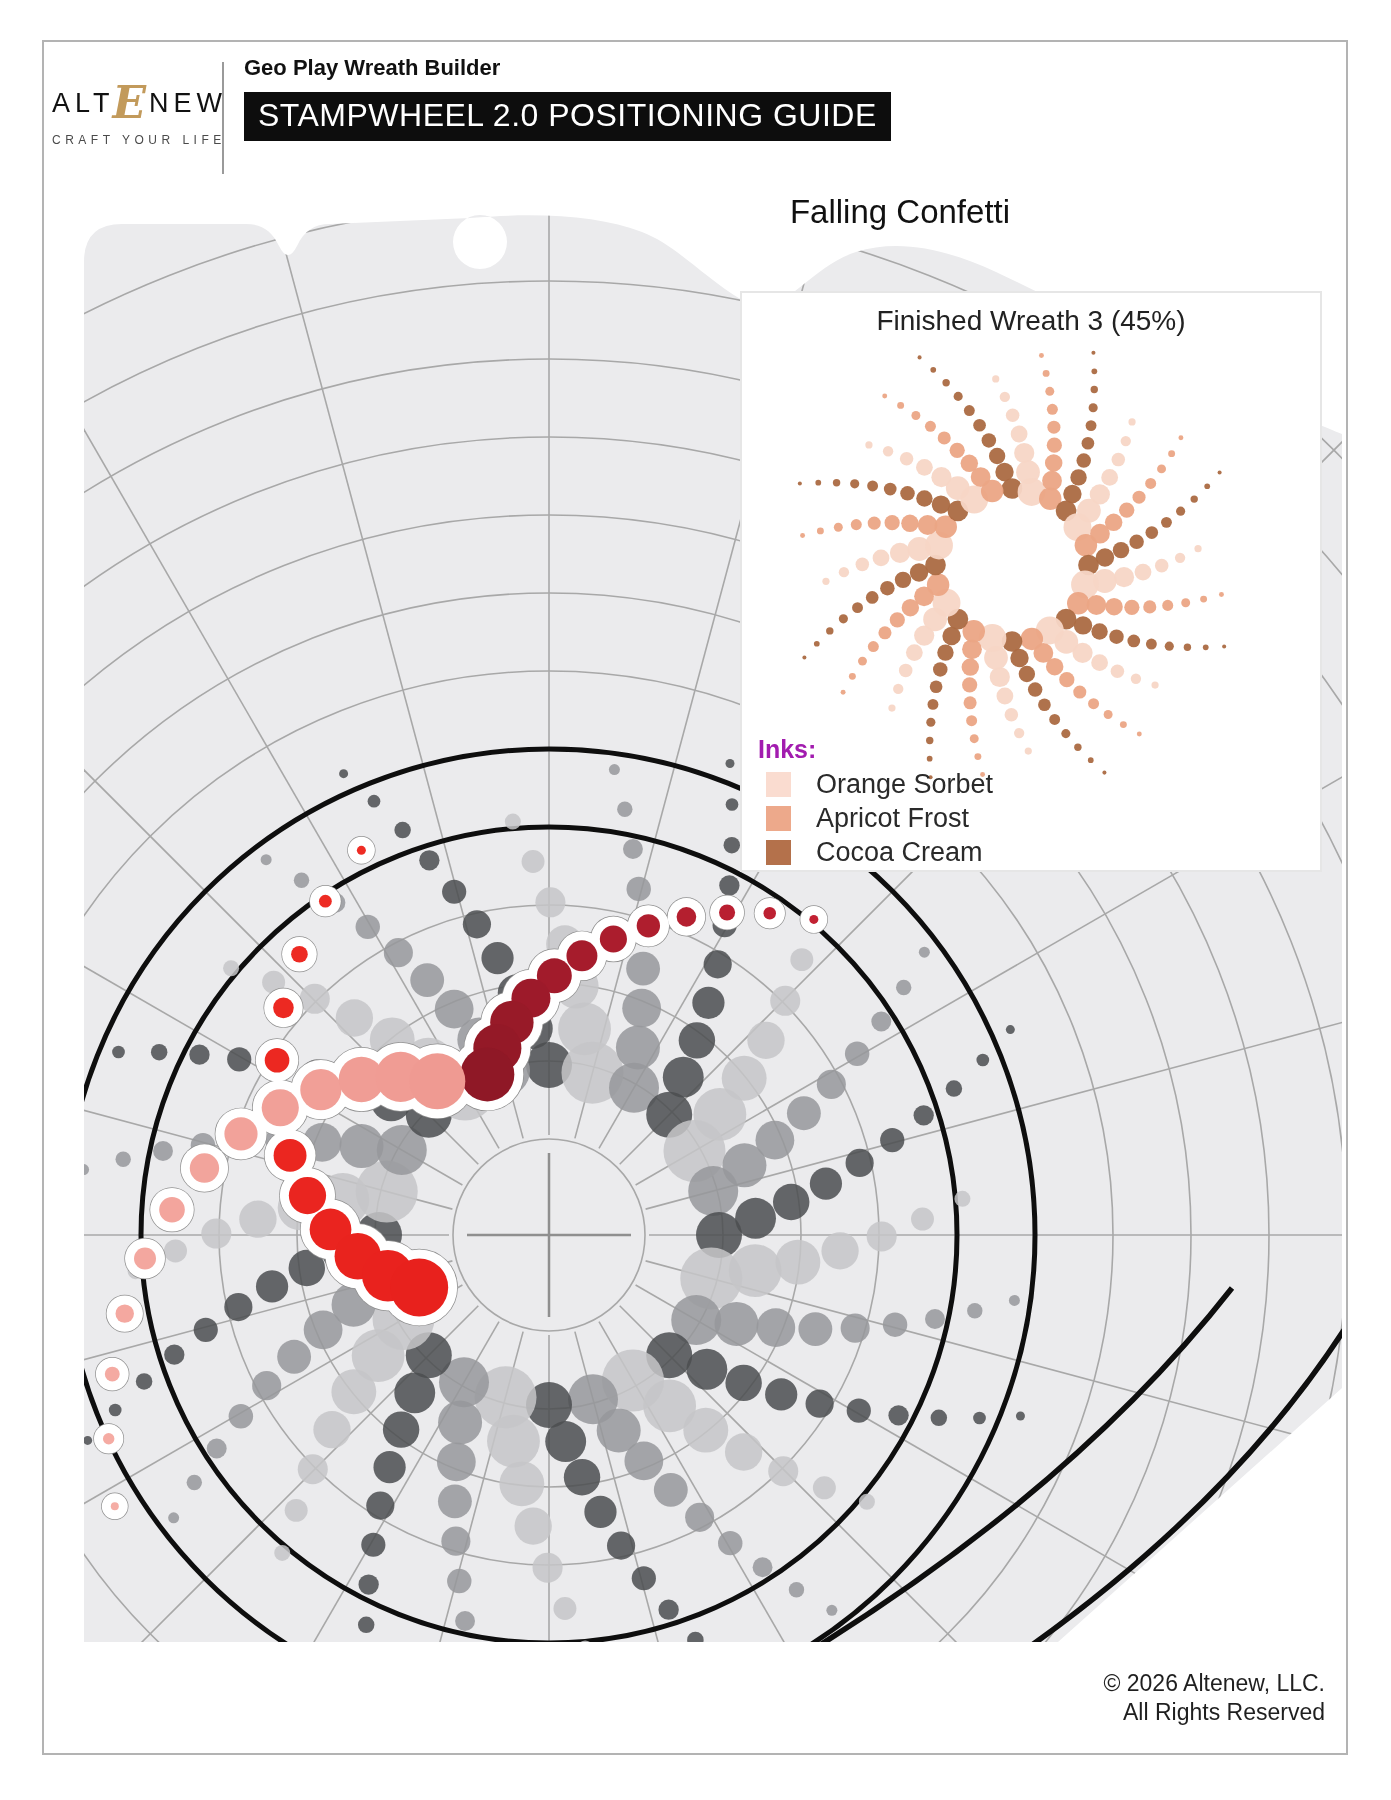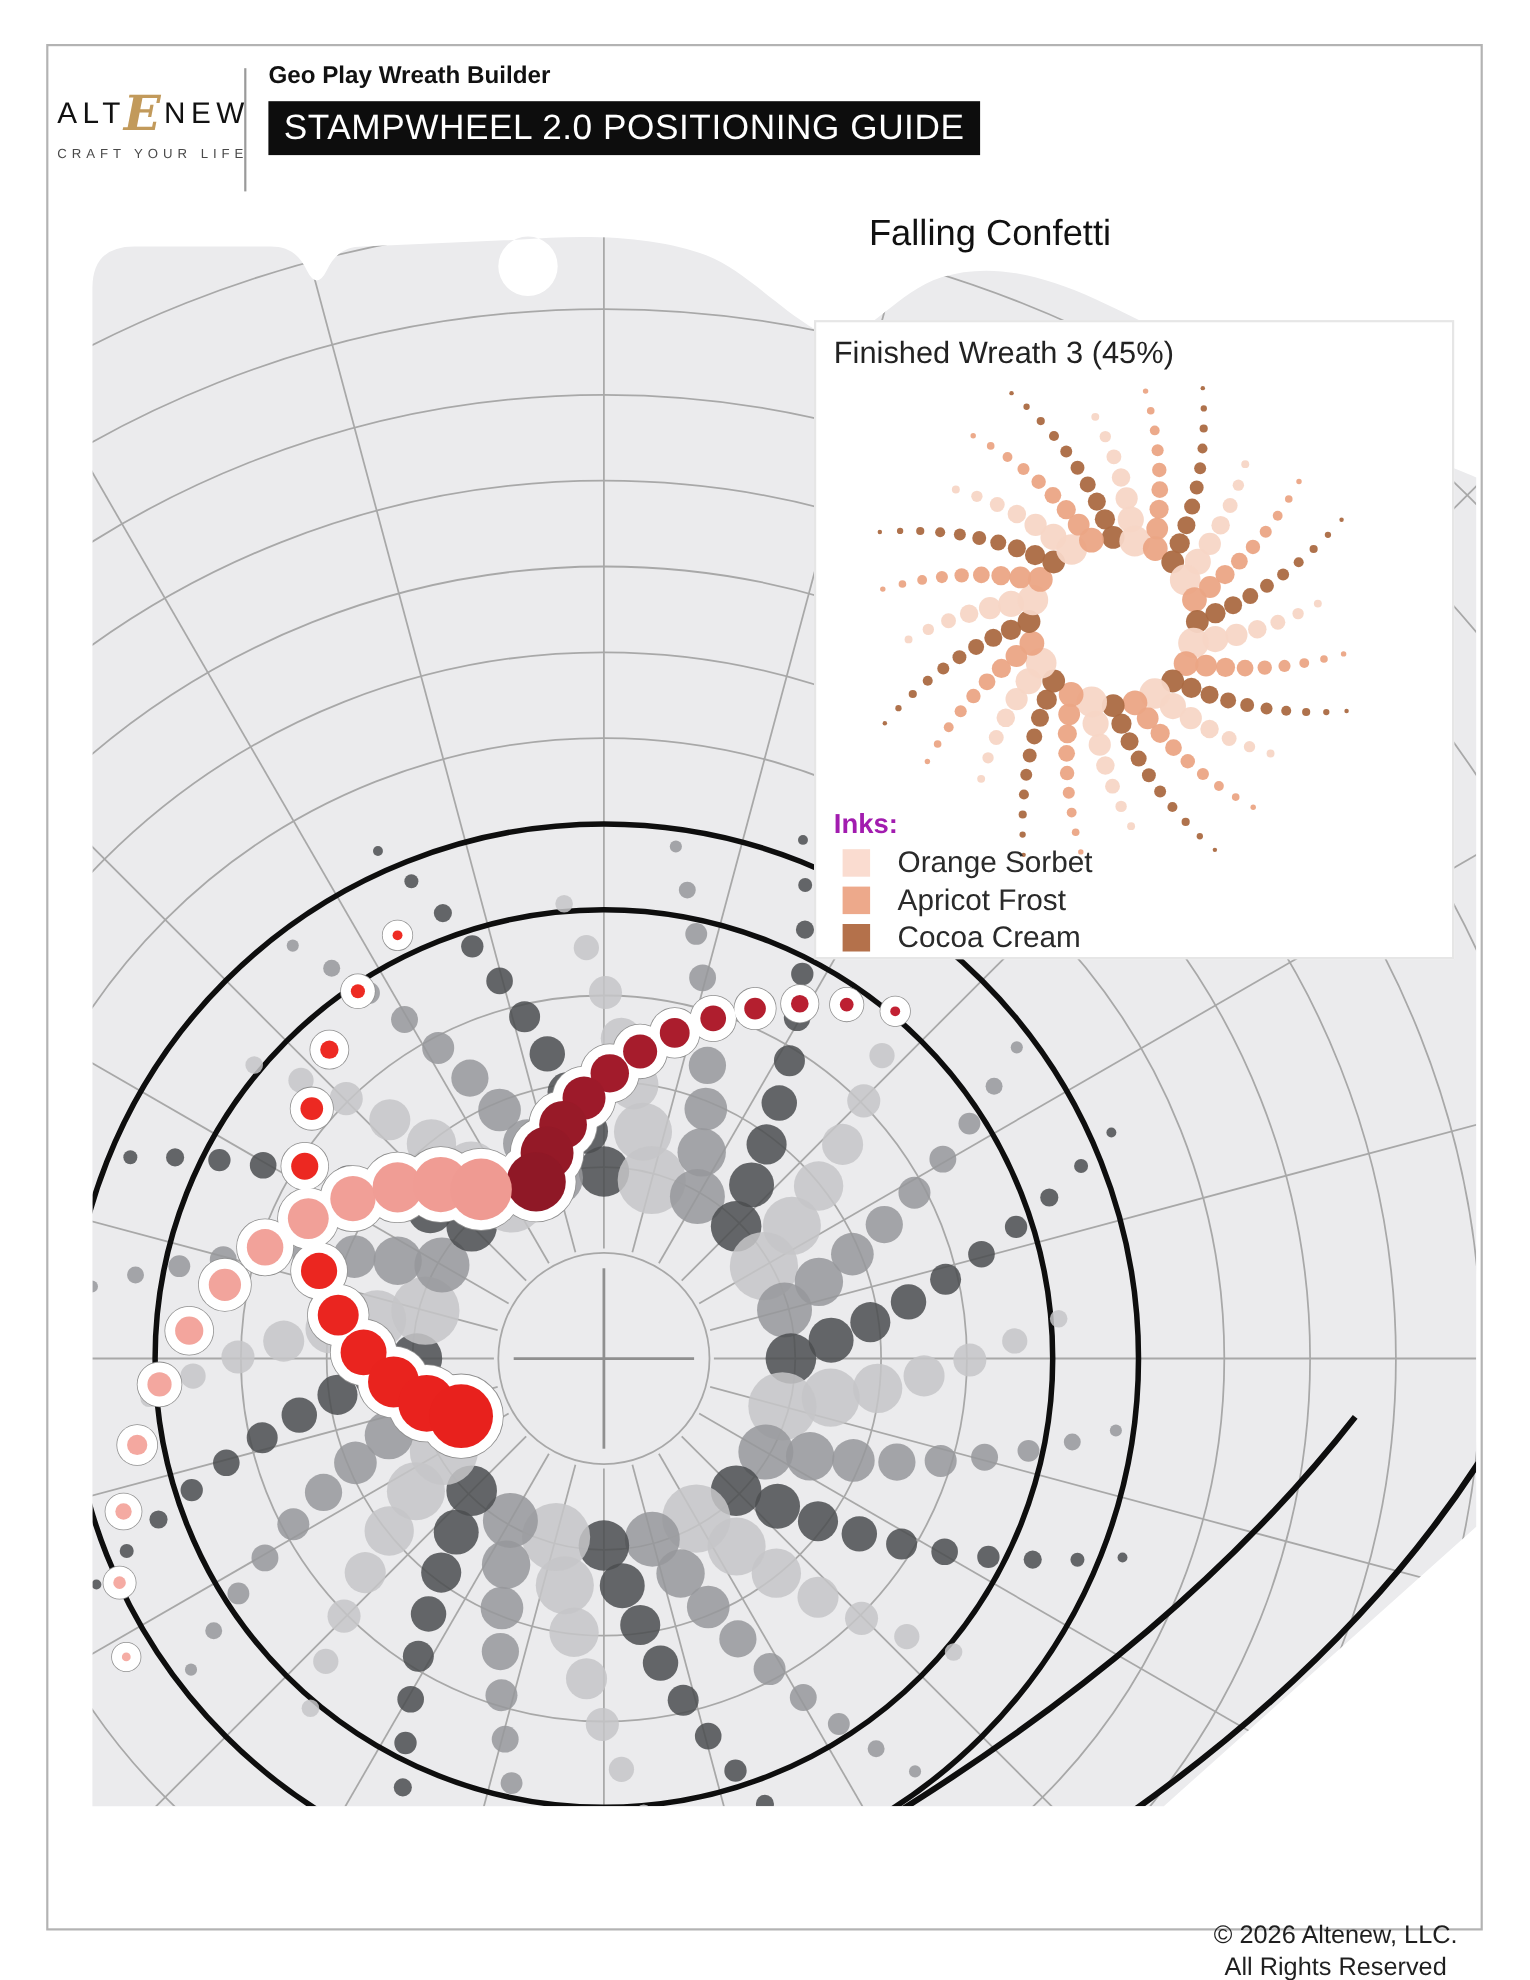--- a/index.html
+++ b/index.html
@@ -15,31 +15,31 @@
   .header-divider{position:absolute;left:222px;top:62px;width:2px;height:112px;background:#9a9a9a;}
   .title-block{position:absolute;left:244px;top:56px;}
   .doc-title{font-size:22px;font-weight:700;color:#111;line-height:1.1;}
   .doc-subtitle{font-size:27px;font-weight:400;color:#111;margin-top:8px;}
   .doc-badge{display:inline-block;margin-top:12px;background:#0d0d0d;color:#fff;font-size:32px;letter-spacing:0.5px;padding:5px 14px 7px 14px;}
   .design-title{position:absolute;left:650px;top:193px;width:500px;text-align:center;font-size:33px;font-weight:400;color:#111;}
   
   .wheel-svg{position:absolute;left:0;top:0;z-index:1;}
   
   .inset-panel{position:absolute;left:740px;top:291px;width:582px;height:581px;background:#fff;border:2px solid #e6e6e6;box-sizing:border-box;z-index:2;}
-  .inset-title{position:absolute;left:0;top:12px;width:100%;font-size:28px;color:#222;padding-left:16px;}
+  .inset-title{position:absolute;left:0;top:12px;width:100%;text-align:center;font-size:28px;color:#222;}
   .inset-svg{position:absolute;left:0;top:0;}
   .legend{position:absolute;left:16px;top:442px;z-index:3;}
   .legend-title{font-size:25px;font-weight:700;color:#a21caf;margin-bottom:4px;}
   .legend-row{display:flex;align-items:center;margin:7px 0 7px 8px;gap:17px;}
   .legend-swatch{width:25px;height:25px;margin-right:8px;flex:0 0 auto;}
   .legend-label{font-size:27px;color:#2a2a2a;line-height:1;}
   
   .footer-note{position:absolute;left:445px;top:1672px;width:510px;text-align:center;font-style:italic;font-size:28px;color:#333;z-index:3;}
   .footer-note div{margin-bottom:6px;}
-  .copyright{position:absolute;right:66px;top:1744px;text-align:center;font-size:23px;color:#1f1f1f;line-height:1.25;z-index:3;}
+  .copyright{position:absolute;right:66px;top:1669px;text-align:right;font-size:23px;color:#1f1f1f;line-height:1.25;z-index:3;}
 </style>
 </head>
 <body>
 
 <div class="page">
   <div class="page-border"></div>
 
   <svg class="wheel-svg" id="wheel-svg" width="1391" height="1800" viewBox="0 0 1391 1800">
       <defs>
         <clipPath id="tagclip">

